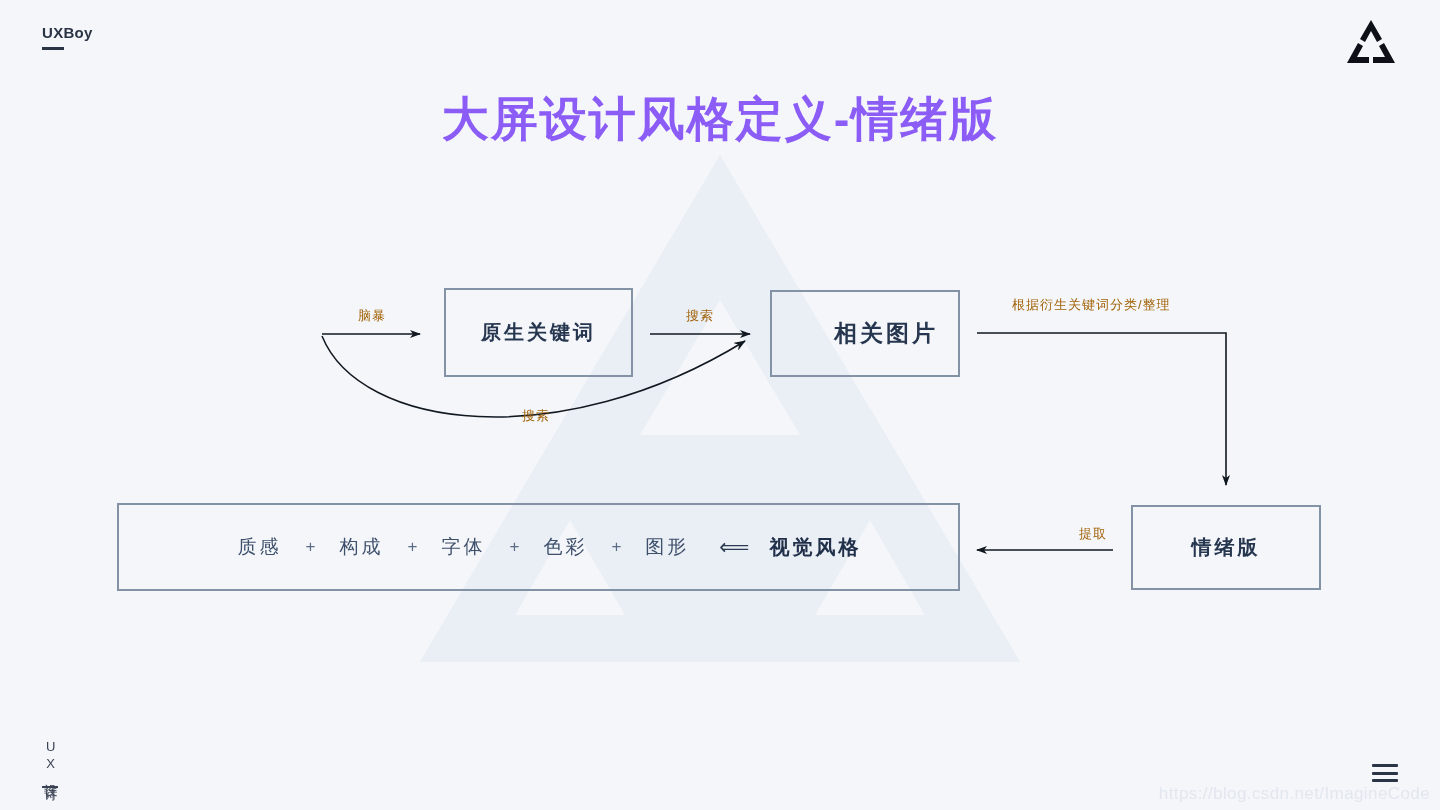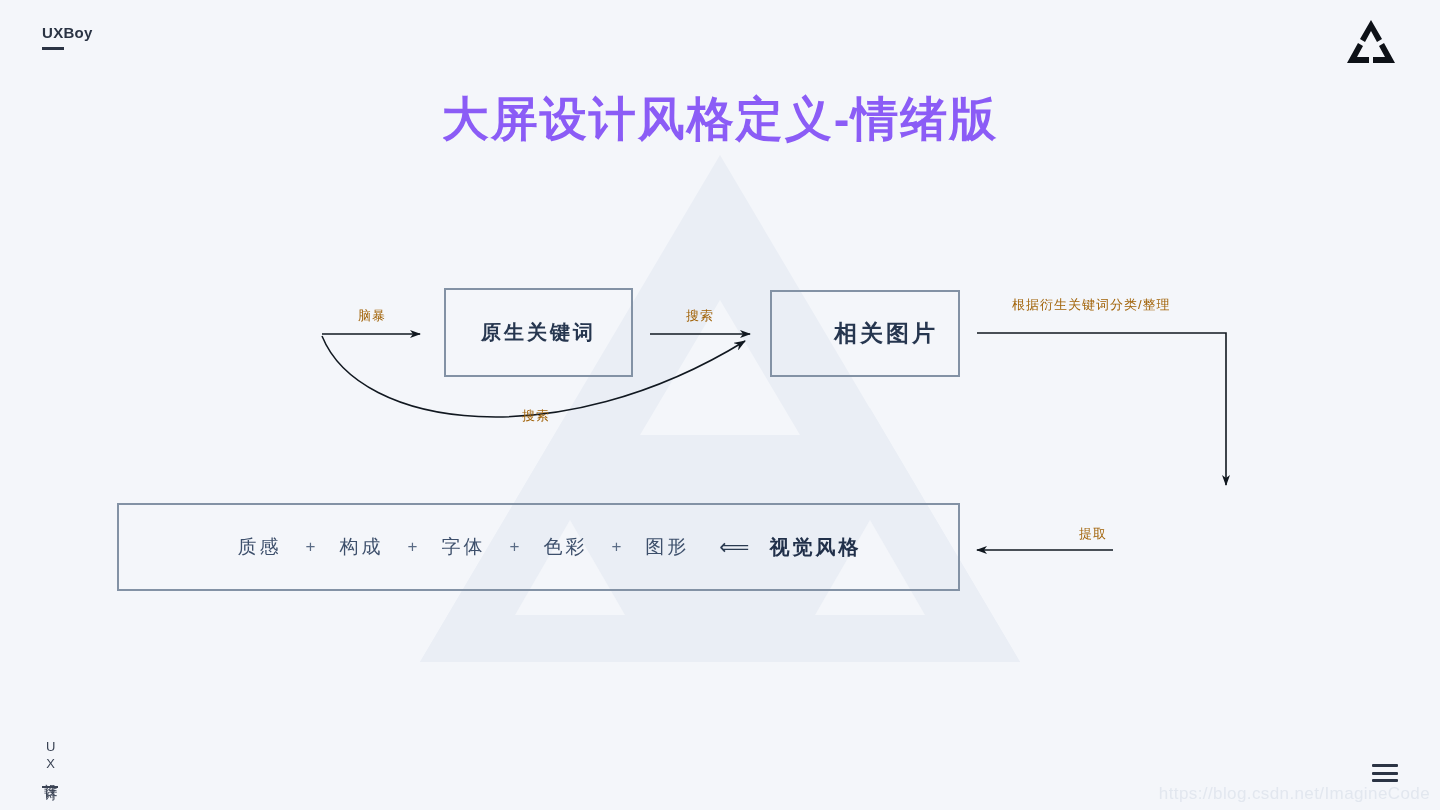--- a/index.html
+++ b/index.html
@@ -231,20 +231,23 @@
 
     <line x1="1113" y1="550" x2="977" y2="550" stroke="#111820" stroke-width="1.6" marker-end="url(#ah)"></line>
   </svg>
 
   <div class="node-box" id="node-derived">
     <span>原生关键词</span>
   </div>
   <div class="node-box" id="node-images">
     <span>相关图片</span>
   </div>
+  <div class="node-box" id="node-mood">
+    <span>情绪版</span>
+  </div>
 
   <div id="node-style-bar">
     <span class="style-term">质感</span>
     <span class="style-plus">+</span>
     <span class="style-term">构成</span>
     <span class="style-plus">+</span>
     <span class="style-term">字体</span>
     <span class="style-plus">+</span>
     <span class="style-term">色彩</span>
     <span class="style-plus">+</span>

